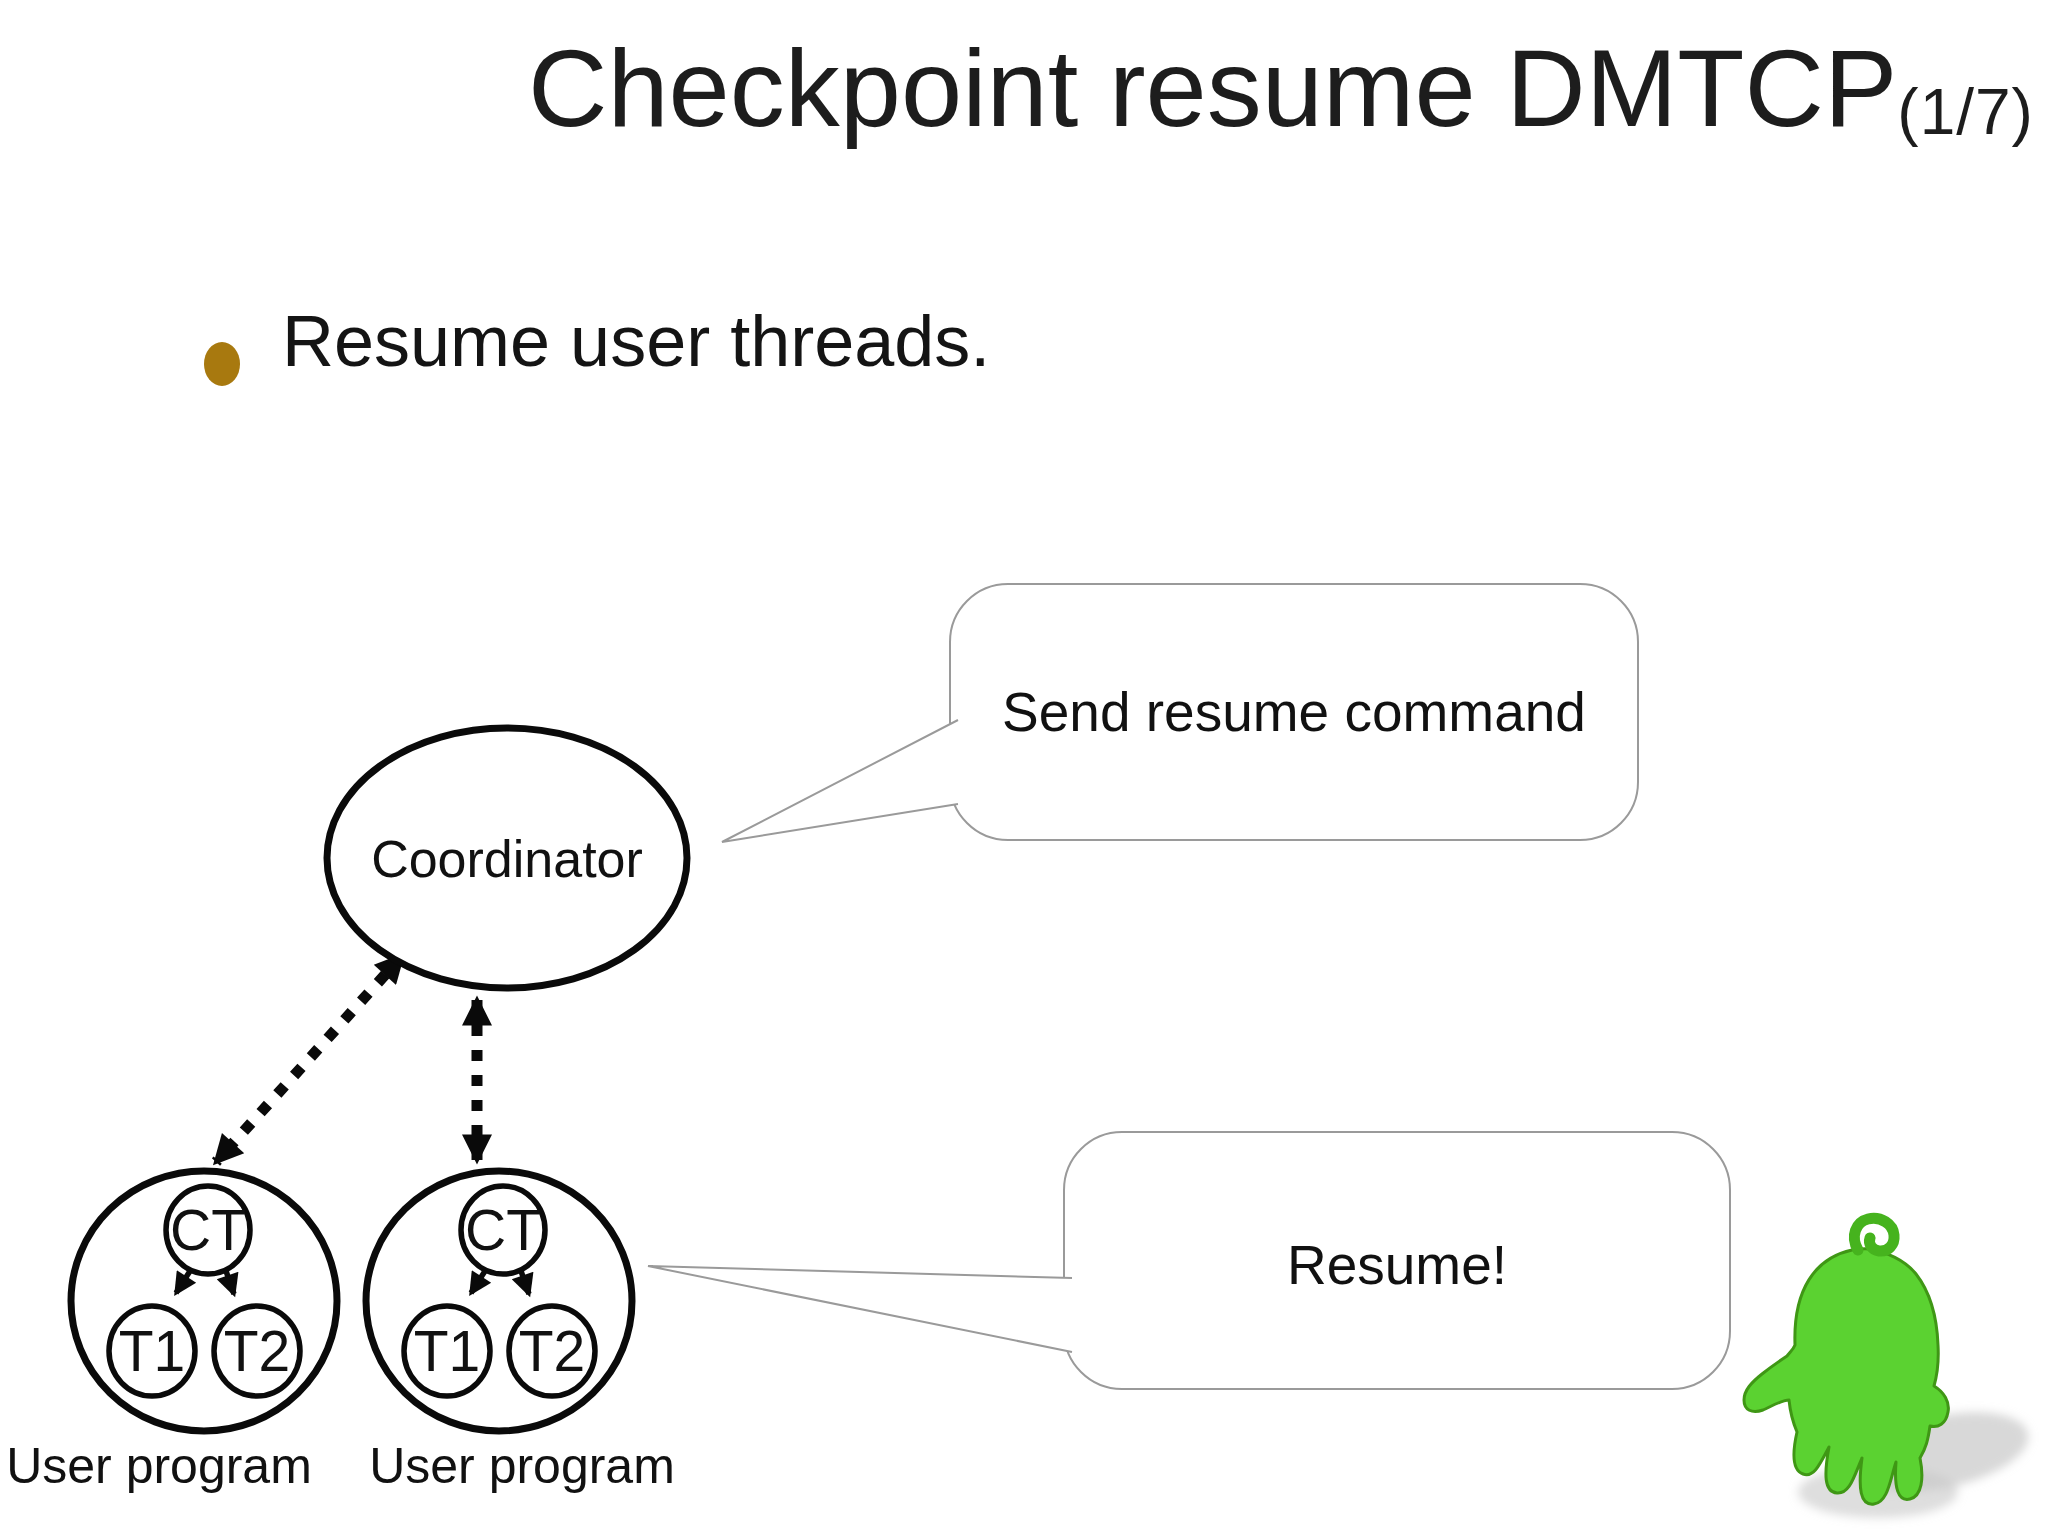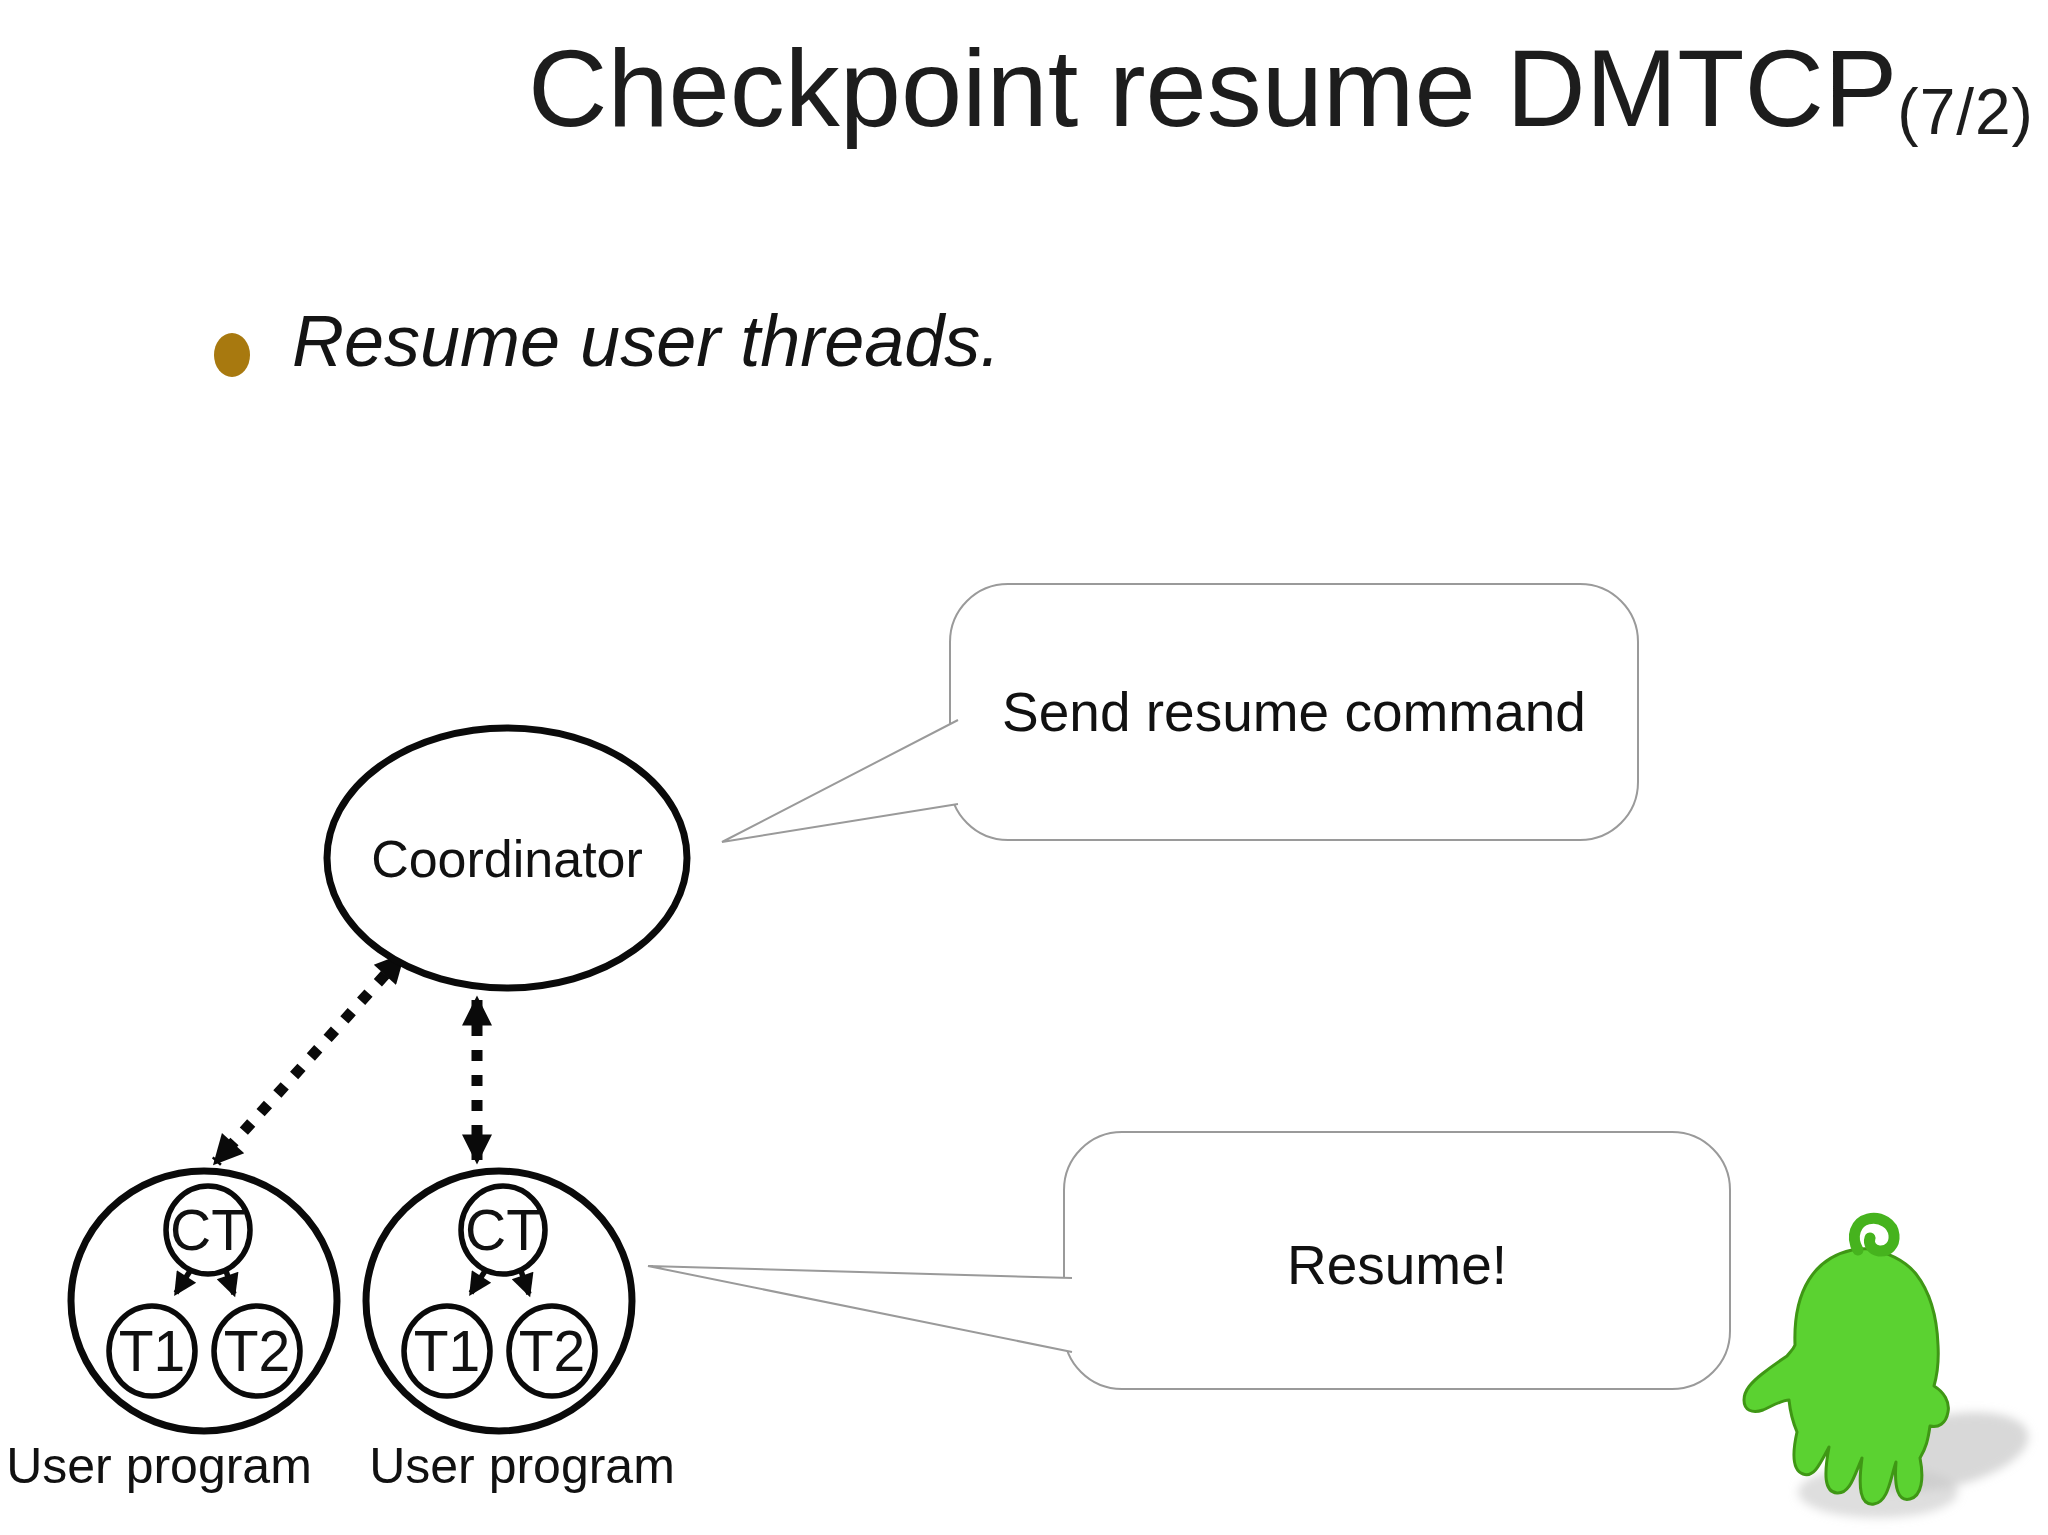--- a/index.html
+++ b/index.html
@@ -8,21 +8,21 @@
     font-family:"Liberation Sans",sans-serif;
   }
   
   .title{
     position:absolute;left:528px;top:22px;white-space:nowrap;
     color:#1d1d1d;font-weight:100;font-size:110px;line-height:1.2;
     font-family:"Liberation Sans",sans-serif;letter-spacing:0px;
   }
   .title .suffix{font-size:64px;vertical-align:-8px;letter-spacing:1px;}
   
-  .bullet-row{position:absolute;left:214px;top:296px;display:flex;align-items:flex-start;font-style:italic;}
+  .bullet-row{position:absolute;left:204px;top:296px;display:flex;align-items:flex-end;}
   .bullet-dot{
     width:36px;height:44px;border-radius:50%;background:#A8790F;
     margin-top:37px;flex:0 0 auto;
   }
   .bullet-text{
     margin-left:42px;color:#141414;font-size:72px;line-height:1.25;white-space:nowrap;
   }
   
   svg{position:absolute;left:0;top:0;}
   .shape{fill:#ffffff;stroke:#0a0a0a;}
@@ -37,21 +37,21 @@
   .ah{fill:#0a0a0a;}
   .mascot-outline{stroke:#3f9715;stroke-width:3px;stroke-linejoin:round;}
   .mascot-curl{fill:none;stroke:#46b31e;stroke-width:11px;stroke-linecap:round;}
 </style>
 </head>
 <body>
 
 <div id="slide">
 
   <div class="title">
-    <span>Checkpoint resume DMTCP</span><span class="suffix">(7/2)</span>
+    <span>Checkpoint resume DMTCP</span><span class="suffix">(1/7)</span>
   </div>
 
   <div class="bullet-row">
     <div class="bullet-dot"></div>
     <div class="bullet-text">Resume user threads.</div>
   </div>
 
   <svg width="2048" height="1535" viewBox="0 0 2048 1535">
     <defs>
       <marker id="mBig" viewBox="0 0 10 10" refX="8.5" refY="5" markerWidth="36" markerHeight="30" orient="auto-start-reverse" markerUnits="userSpaceOnUse">

